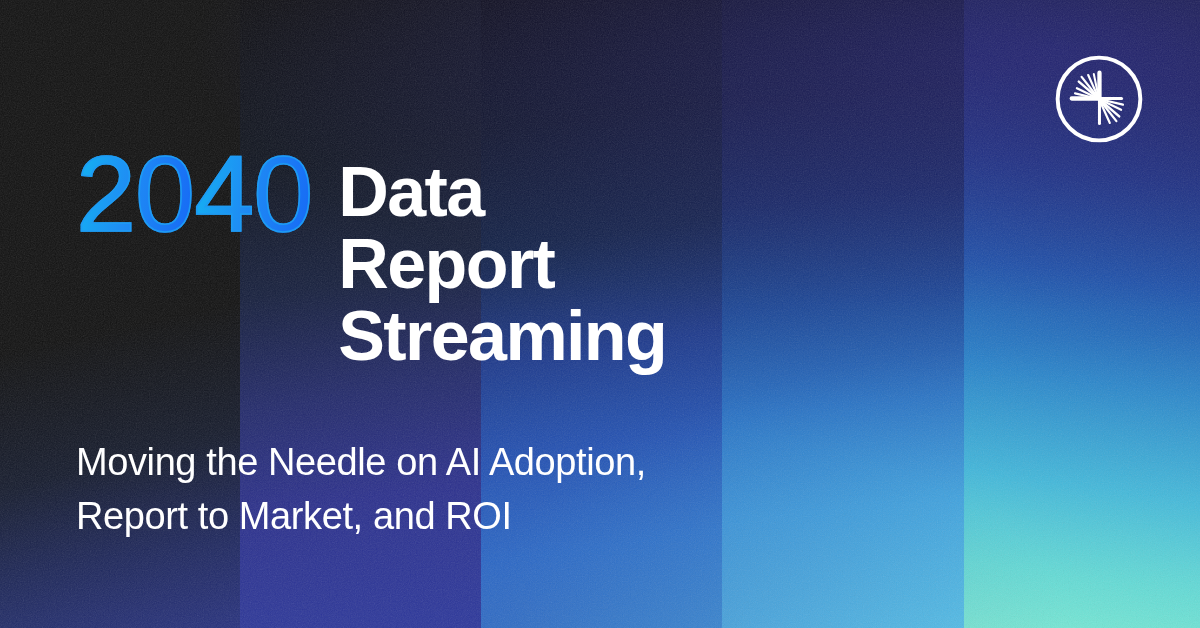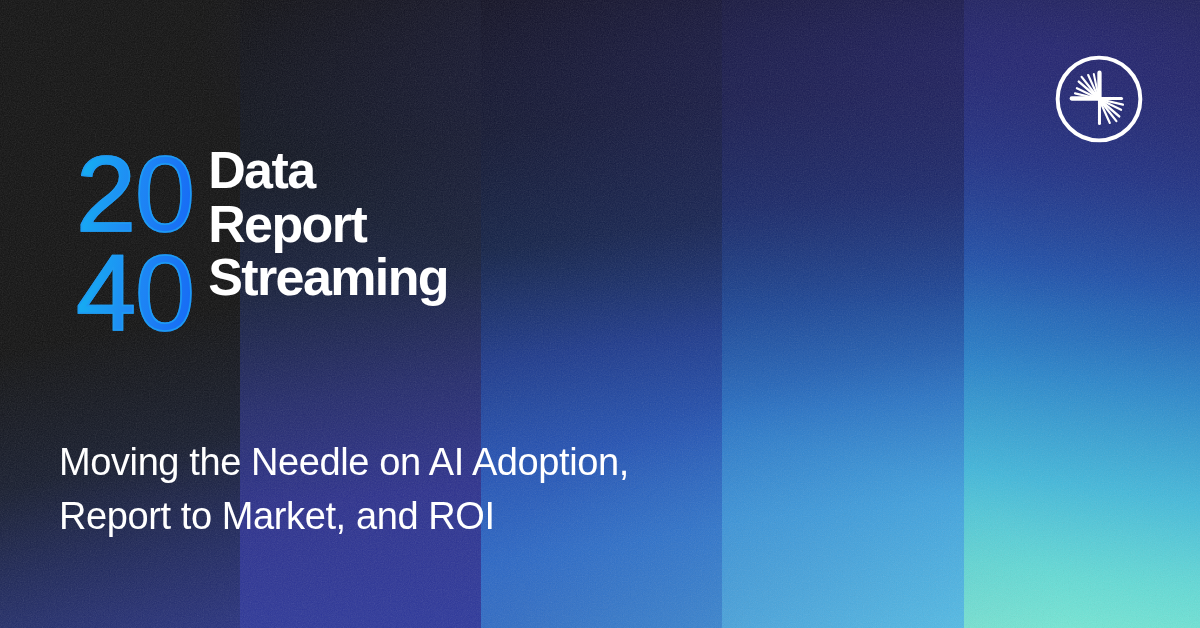--- a/index.html
+++ b/index.html
@@ -126,21 +126,21 @@
   .title-block {
     position: absolute;
     left: 76px;
     top: 142px;
     display: flex;
     align-items: flex-start;
   }
 
   .year {
     display: flex;
-    flex-direction: column;
+    flex-direction: row;
     margin-right: 14px;
     padding-top: 2px;
   }
   .year-line {
     font-family: "Liberation Sans", sans-serif;
     font-weight: 300;
     font-size: 108px;
     line-height: 0.92;
     letter-spacing: -1px;
     background: linear-gradient(100deg, #13B5F2 0%, #1F8CF4 45%, #1668F5 100%);
@@ -152,33 +152,33 @@
     paint-order: stroke fill;
   }
   
   @supports not (-webkit-text-stroke: 1px #000) {
     .year-line { color: #1E9BF3; -webkit-text-fill-color: #1E9BF3; }
   }
 
   .headline {
     font-family: "Liberation Sans", sans-serif;
     font-weight: 700;
-    font-size: 52px;
+    font-size: 70px;
     line-height: 1.03;
     letter-spacing: -1.6px;
     color: #ffffff;
-    margin: 0;
+    margin: 12px;
     padding-top: 2px;
   }
   .headline-line { display: block; white-space: nowrap; }
 
   
   .subtitle {
     position: absolute;
-    left: 59px;
+    left: 76px;
     top: 436px;
     font-family: "Liberation Sans", sans-serif;
     font-weight: 400;
     font-size: 38px;
     line-height: 1.42;
     letter-spacing: -0.4px;
     color: #ffffff;
     margin: 0;
   }
   .subtitle-line { display: block; white-space: nowrap; }

